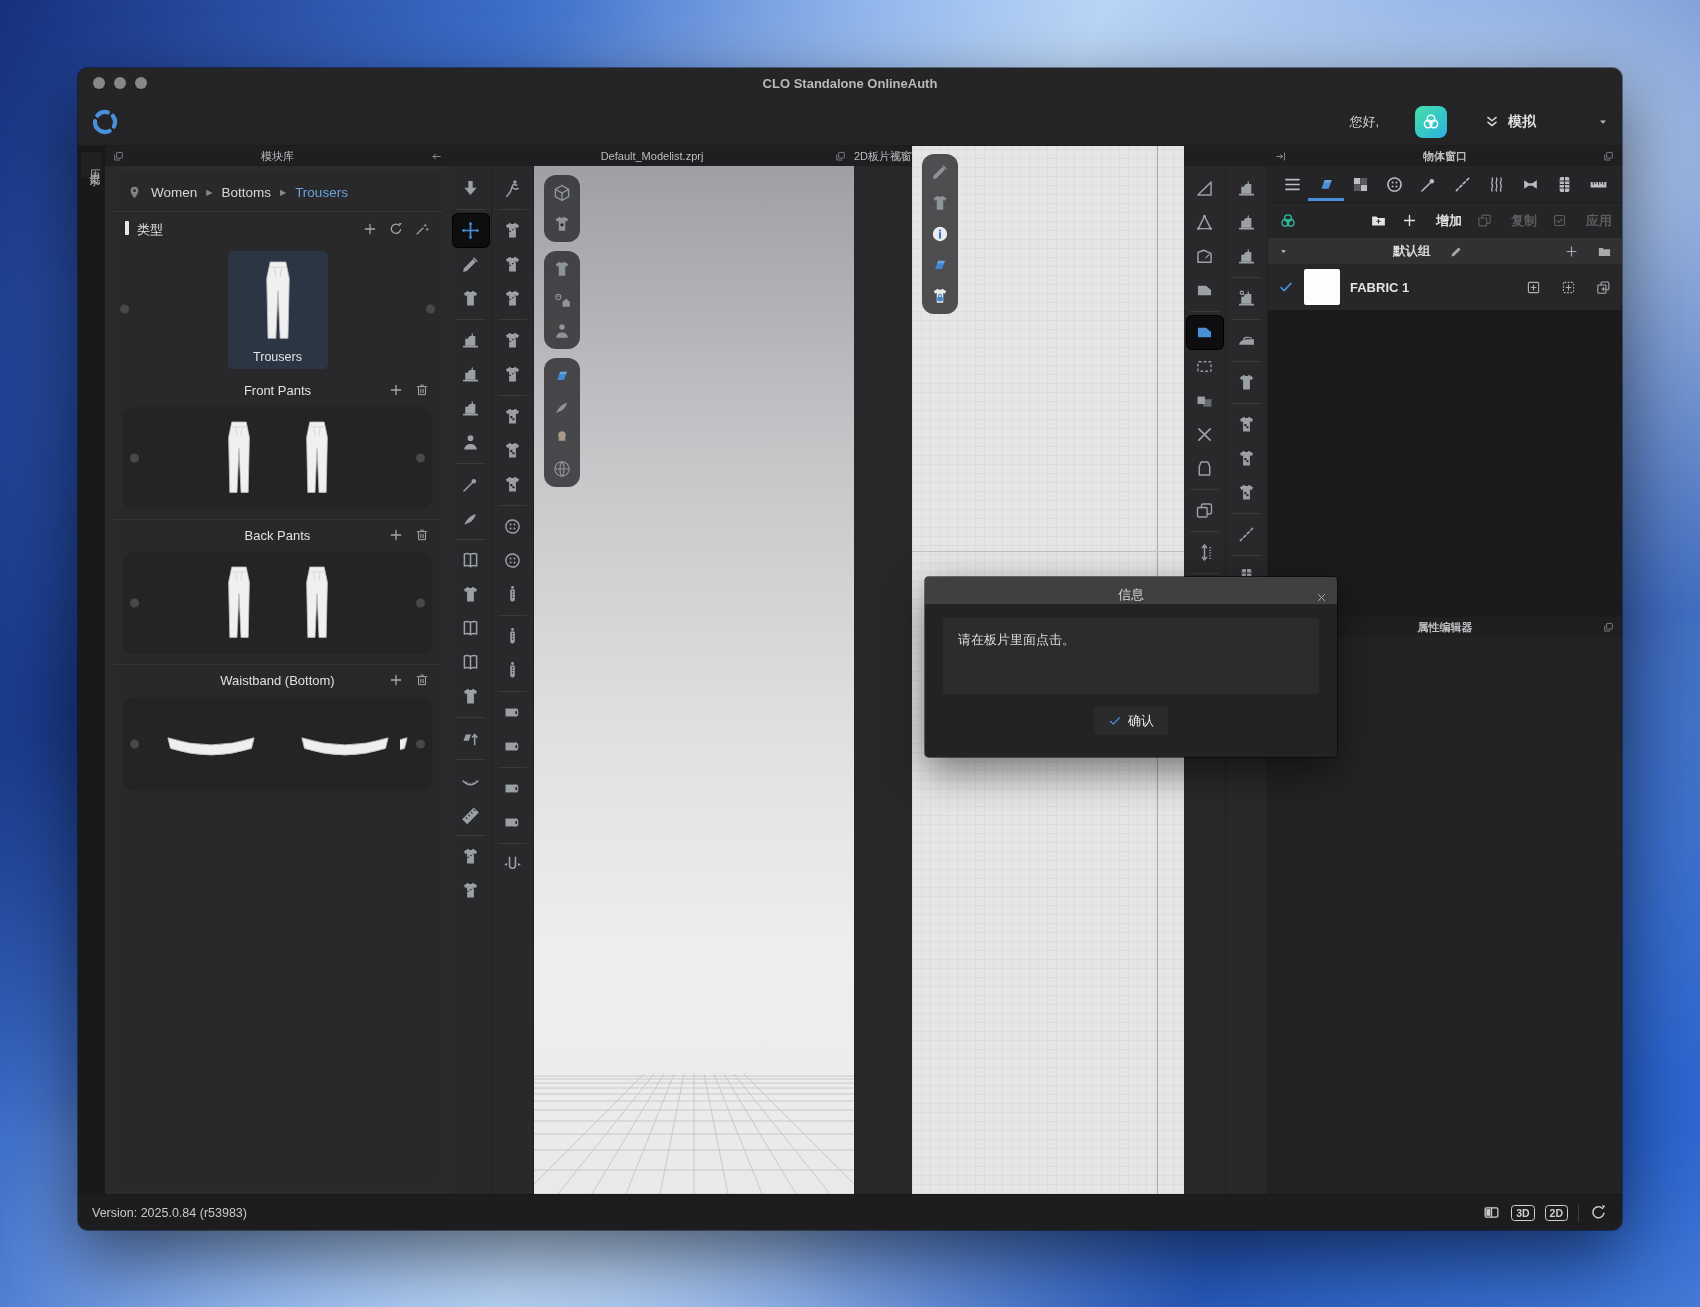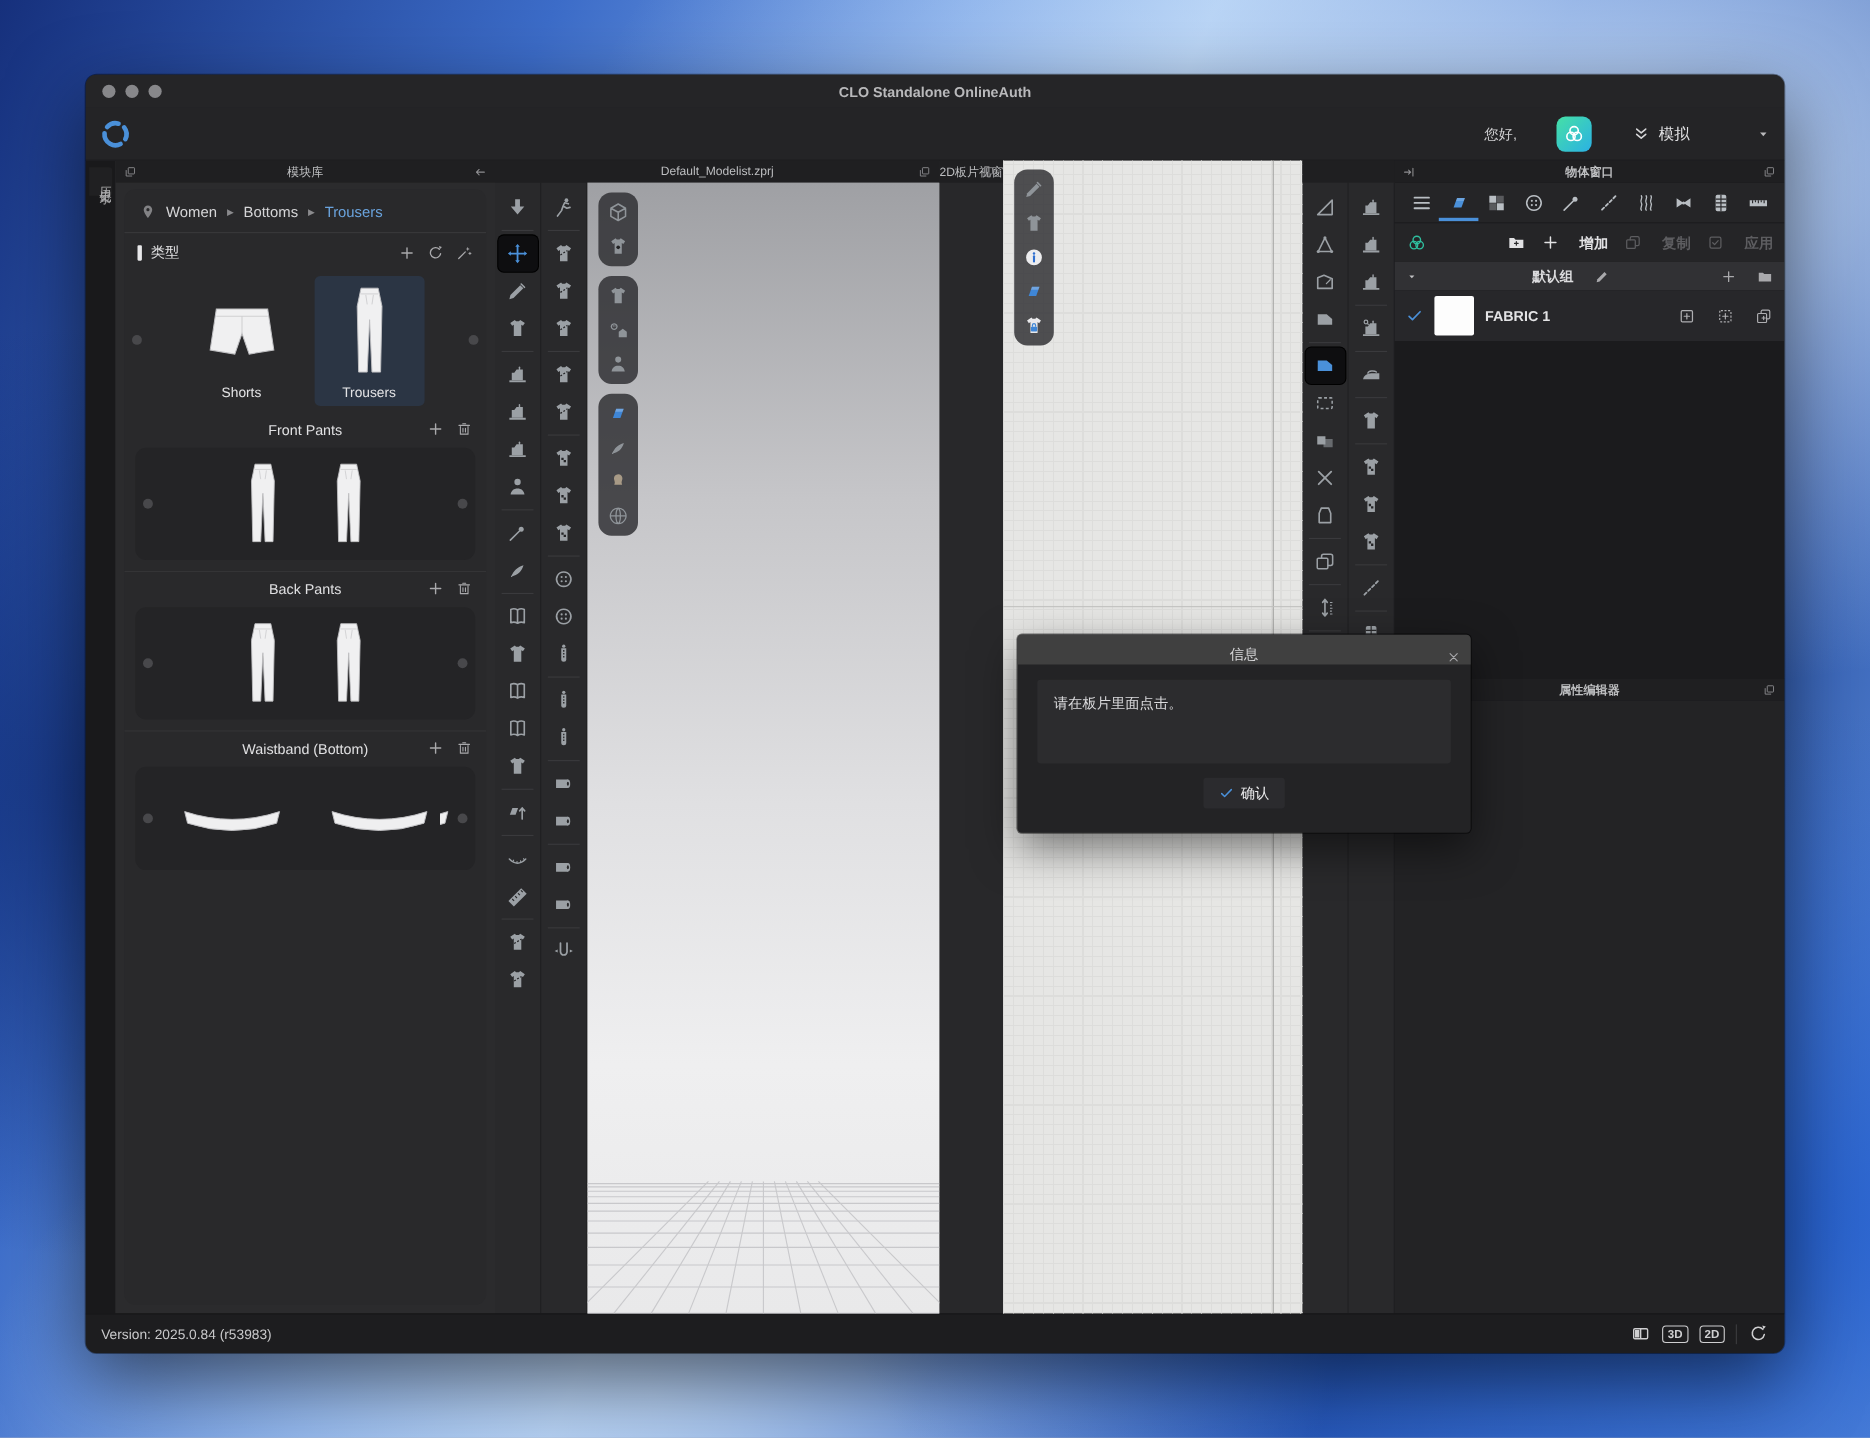--- a/index.html
+++ b/index.html
@@ -25,21 +25,21 @@
   .lights{display:flex; gap:9px; margin-left:15px;}
   .light{width:12px;height:12px;border-radius:50%;background:#87878a;}
   .wintitle{position:absolute;left:0;right:0;text-align:center;font-size:13px;color:#b9b9bb;font-weight:bold;}
   
   .topbar{height:48px;background:#242426;display:flex;align-items:center;flex:0 0 auto;border-bottom:1px solid #1c1c1e;position:relative;}
   .clologo{margin-left:12px;width:30px;height:30px;}
   .tb-right{position:absolute;right:12px;display:flex;align-items:center;gap:14px;}
   .greeting{font-size:13px;color:#cfcfd1;}
   .appicon{width:32px;height:32px;border-radius:8px;display:flex;align-items:center;justify-content:center;margin:0 22px;}
   .appicon svg{width:22px;height:22px;color:#fff;}
-  .simwrap{display:flex;align-items:center;gap:7px;color:#d6d6d8;}
+  .simwrap{display:flex;align-items:center;gap:7px;color:#d6d6d8;font-weight:bold;}
   .simwrap .icon svg{width:18px;height:18px;}
   .simlabel{font-size:14px;color:#e2e2e4;}
   .tb-caret{margin-left:46px;color:#b9b9bb;}
   .tb-caret svg{width:14px;height:14px;}
   
   .main{flex:1 1 auto;display:flex;min-height:0;}
   .phead{height:20px;background:#1f1f21;display:flex;align-items:center;justify-content:center;font-size:11px;color:#bdbec0;position:relative;flex:0 0 auto;}
   .hico{position:absolute;color:#8e8e91;display:flex;}
   .hico svg{width:13px;height:13px;}
   .hico.l{left:7px;} .hico.r{right:7px;}
@@ -48,21 +48,21 @@
   .histtab{margin-top:6px;width:21px;padding:9px 0;background:#202022;border-radius:0 3px 3px 0;
     writing-mode:vertical-rl;text-orientation:upright;font-size:11px;color:#ababad;letter-spacing:2px;text-align:center;}
   
   .module{width:345px;background:#2b2b2d;display:flex;flex-direction:column;}
   .mcard{margin:6px 8px 8px;background:#29292b;border-radius:10px;flex:1;display:flex;flex-direction:column;overflow:hidden;}
   .crumbs{display:flex;align-items:center;gap:9px;padding:13px 14px 11px;font-size:13.5px;color:#d6d6d8;border-bottom:1px solid #39393b;}
   .crumbs .icon svg{width:15px;height:15px;color:#828285;}
   .crumb{cursor:default;}
   .crumb.active{color:#6aa3dd;}
   .csep{font-size:8px;color:#8a8a8d;}
-  .typebar{display:flex;align-items:center;padding:9px 12px 4px;font-family:Liberation Mono, monospace;}
+  .typebar{display:flex;align-items:flex-start;padding:9px 12px 4px;font-family:Liberation Mono, monospace;}
   .typemark{width:4px;height:14px;background:#e8e8ea;border-radius:1px;margin-right:8px;}
   .typelabel{font-size:13px;color:#e3e3e5;flex:1;}
   .mico{color:#a9a9ac;display:flex;margin-left:10px;}
   .mico svg{width:16px;height:16px;}
   .tilesrow{position:relative;display:flex;justify-content:center;gap:16px;padding:8px 0 6px;}
   .tile{width:100px;border-radius:5px;padding:4px 2px 5px;text-align:center;}
   .tile.sel{background:#2b3544;}
   .tile .timg{height:92px;display:flex;align-items:flex-end;justify-content:center;}
   .tile .tlabel{margin-top:3px;font-size:12.5px;color:#e3e3e5;}
   .dot{width:9px;height:9px;border-radius:50%;background:#48484b;flex:0 0 auto;}
@@ -254,29 +254,20 @@
           <span class="mico">
               <svg viewBox="0 0 24 24">
                 <path d="M4.5 19.5l9-9" fill="none" stroke="currentColor" stroke-width="1.7" stroke-linecap="round" stroke-linejoin="round"></path>
                 <path d="M16.8 3.6l.8 2.1 2.1.8-2.1.8-.8 2.1-.8-2.1-2.1-.8 2.1-.8z" fill="currentColor"></path>
                 <path d="M19.8 11.2v2.8M18.4 12.6h2.8" fill="none" stroke="currentColor" stroke-width="1.3" stroke-linecap="round" stroke-linejoin="round"></path>
               </svg>
             </span>
         </div>
         <div class="tilesrow" id="tilesrow">
           <span class="dot sidedot l"></span>
-          <div class="tile">
-              <div class="timg">
-                <svg width="84" height="80" viewBox="0 0 90 80">
-                  <path d="M20 12H70L76 52 52 56 45 36 38 56 14 52Z" fill="#f0f0f1" stroke="#bfbfc2" stroke-width="1"></path>
-                  <path d="M20 19H70M45 19V36" fill="none" stroke="#cfcfd1" stroke-width="1"></path>
-                </svg>
-              </div>
-              <div class="tlabel">Shorts</div>
-            </div>
             <div class="tile sel">
               <div class="timg">
                 <svg width="52" height="92" viewBox="0 0 60 100">
                   <path d="M21 5H39L43 24 41.5 93H32.5L30 38 27.5 93H18.5L17 24Z" fill="#f0f0f1" stroke="#bfbfc2" stroke-width="1"></path>
                   <path d="M21 11H39M26 12l1.5 10M34 12l-1.5 10" fill="none" stroke="#cfcfd1" stroke-width="1"></path>
                 </svg>
               </div>
               <div class="tlabel">Trousers</div>
             </div>
             <span class="dot sidedot r"></span>

